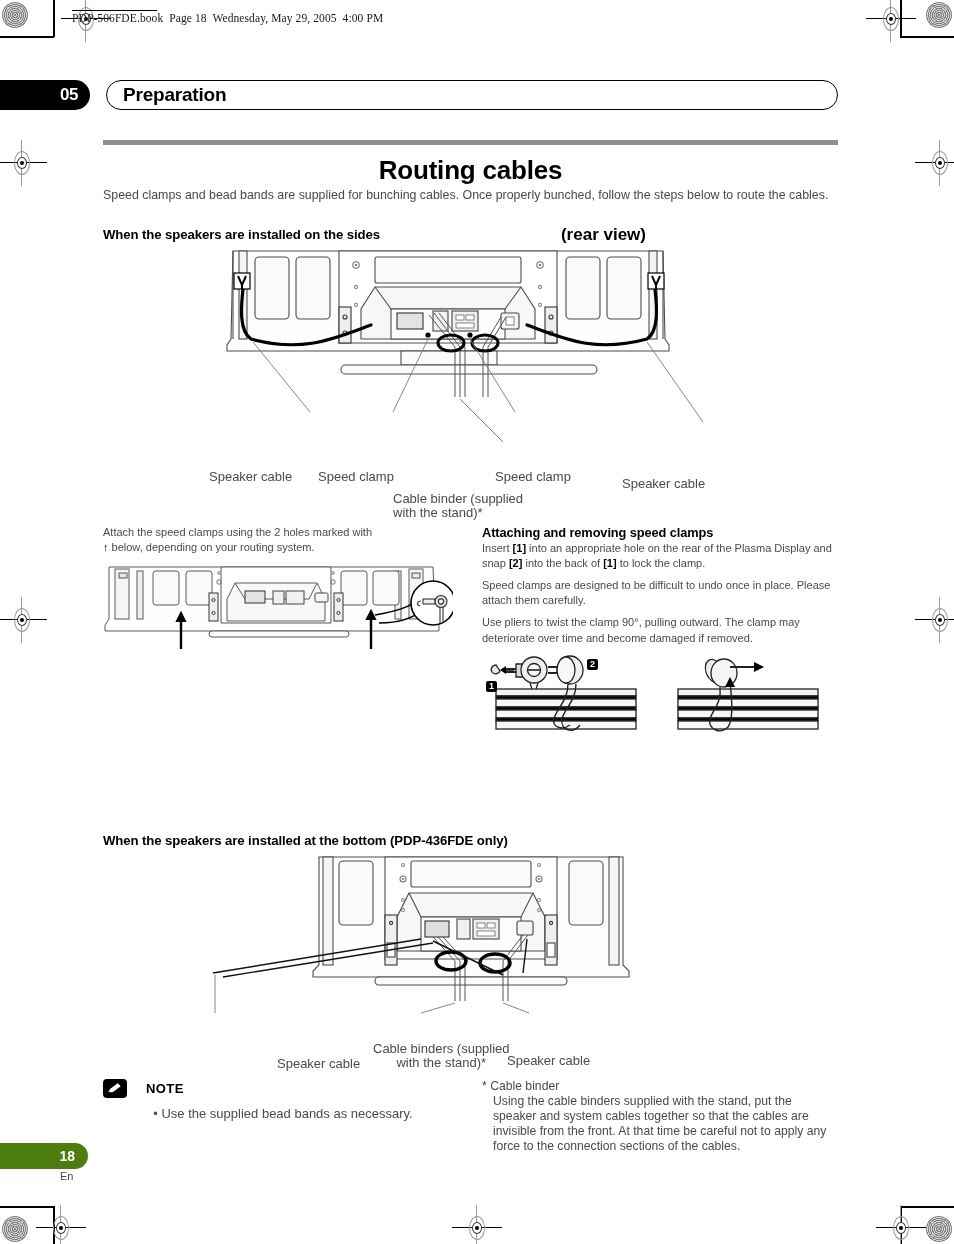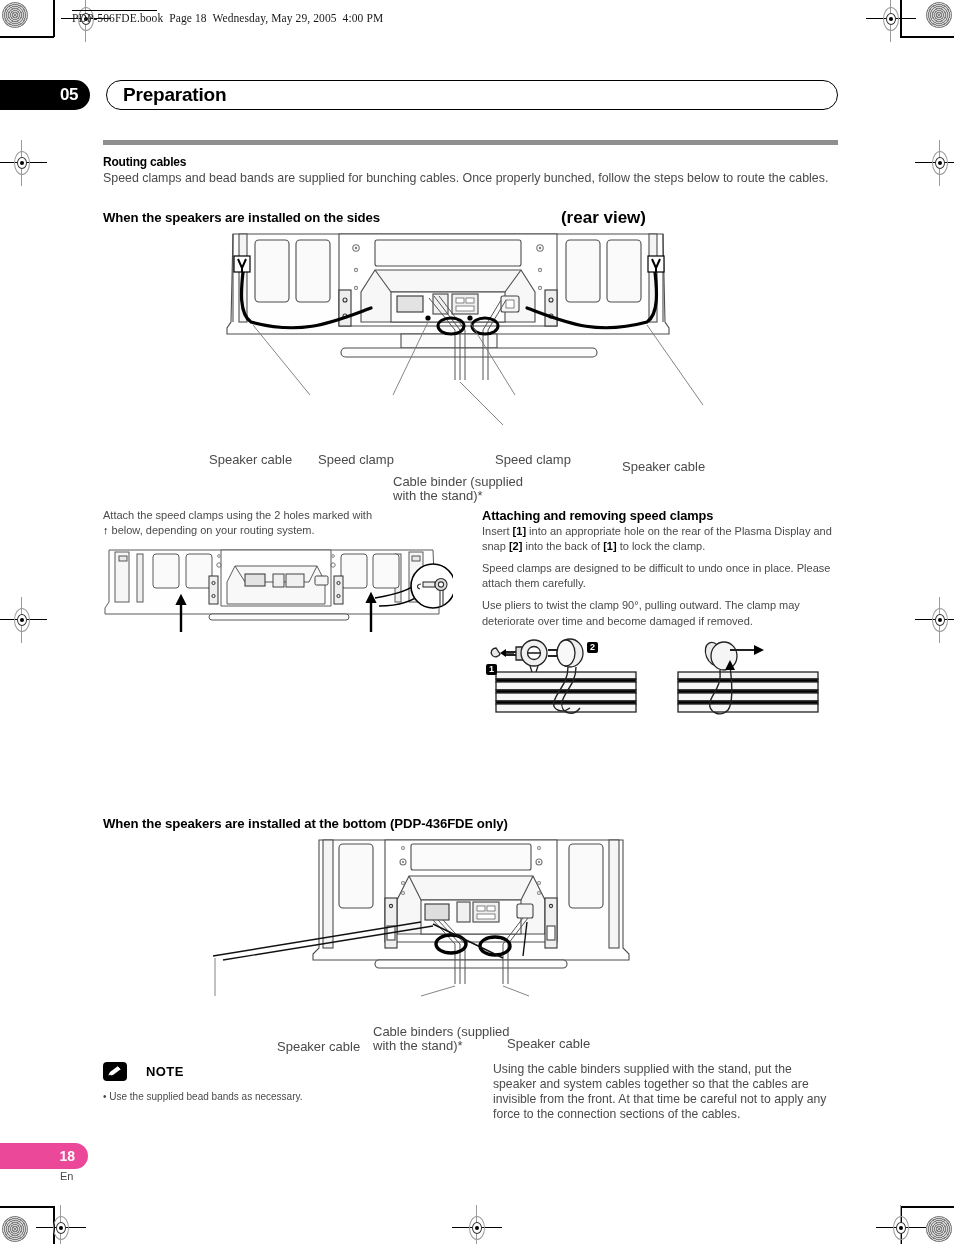--- a/index.html
+++ b/index.html
@@ -69,22 +69,22 @@
     font-size: 19px; font-weight: bold; color: #000;
     letter-spacing: -0.2px;
   }
 
   
   .content { position: absolute; left: 103px; top: 140px; width: 735px; }
 
   .topbar-rule { height: 5px; background: #8f8f8f; width: 735px; }
 
   h1.section {
-    font-size: 12px; font-weight: bold; color: #000;
-    margin: 10px 0 2px 0; letter-spacing: -0.2px;
+    font-size: 26px; font-weight: bold; color: #000;
+    margin: 10px 0 2px 0; letter-spacing: -0.2px; text-align: center;
   }
   p.body {
     font-size: 12.4px; line-height: 15.5px; margin: 0 0 2px 0; color: #4a4a4a;
   }
 
   .subhead-row {
     position: relative; margin-top: 21px; height: 18px;
   }
   h2.subhead {
     font-size: 13.2px; font-weight: bold; color: #000; margin: 0;
@@ -130,28 +130,28 @@
   
   .notes { position: relative; margin-top: 24px; height: 110px; }
   .note-l { position: absolute; left: 0; top: 0; width: 360px; }
   .note-r { position: absolute; left: 379px; top: 0; width: 356px; }
   .note-hdr { display: flex; align-items: center; gap: 19px; margin-bottom: 8px; }
   .note-icon {
     width: 24px; height: 19px; background: #000; border-radius: 4px;
     position: relative;
   }
   .note-label { font-size: 13px; font-weight: bold; color: #000; letter-spacing: .4px;}
-  .note-item { font-size: 10px; color: #4a4a4a; line-height: 15px; }
+  .note-item { font-size: 13px; color: #4a4a4a; line-height: 15px; text-align: center; }
   .fn-star { font-size: 12.2px; color: #4a4a4a; line-height: 15px; }
   .fn-body { font-size: 12.2px; color: #4a4a4a; line-height: 15px; padding-left: 11px; }
 
   
   .pagenum-tab {
     position: absolute; left: 0; top: 1143px;
-    width: 88px; height: 26px; background: #ec4899;
+    width: 88px; height: 26px; background: #4d7c0f;
     border-radius: 0 13px 13px 0;
     color: #fff; font-weight: bold; font-size: 14px;
     display: flex; align-items: center; justify-content: flex-end;
     padding-right: 13px;
   }
   .pagenum-lang {
     position: absolute; left: 60px; top: 1170px;
     font-size: 11px; color: #4a4a4a;
   }
 </style>
@@ -559,41 +559,45 @@
       </g>
 
       <g stroke="#777" stroke-width="0.9" fill="none">
         <path d="M112,120 L112,158"></path>
         <path d="M352,148 L318,158"></path>
         <path d="M400,148 L426,158"></path>
       </g>
     </svg>
 
     <div class="lbl" style="left:174px; top:163px;">Speaker cable</div>
-    <div class="lbl" style="left:270px; top:148px;">Cable binders (supplied
+    <div class="lbl" style="left:270px; top:148px;text-align:center;">Cable binders (supplied
 with the stand)*</div>
     <div class="lbl" style="left:404px; top:160px;">Speaker cable</div>
   </div>
 
   <div class="notes">
     <div class="note-l">
       <div class="note-hdr">
         <span class="note-icon">
           <svg width="24" height="19" viewBox="0 0 24 19">
             <path d="M5,14 L7,10 L15,4 L18,7 L10,13 Z" fill="#fff"></path>
             <path d="M15,4 L18,7" stroke="#000" stroke-width="1"></path>
             <path d="M5,14 L8,13.2" stroke="#000" stroke-width="1"></path>
           </svg>
         </span>
         <span class="note-label">NOTE</span>
       </div>
       <div class="note-item">• Use the supplied bead bands as necessary.</div>
     </div>
 
     <div class="note-r">
+      <div class="fn-star">
+        <span>*</span>
+        <span>Cable binder</span>
+      </div>
       <div class="fn-body">Using the cable binders supplied with the stand, put the speaker and system cables together so that the cables are invisible from the front. At that time be careful not to apply any force to the connection sections of the cables.</div>
     </div>
   </div>
 
 </div>
 
 <div class="pagenum-tab">
   <span>18</span>
 </div>
 <div class="pagenum-lang">En</div>

